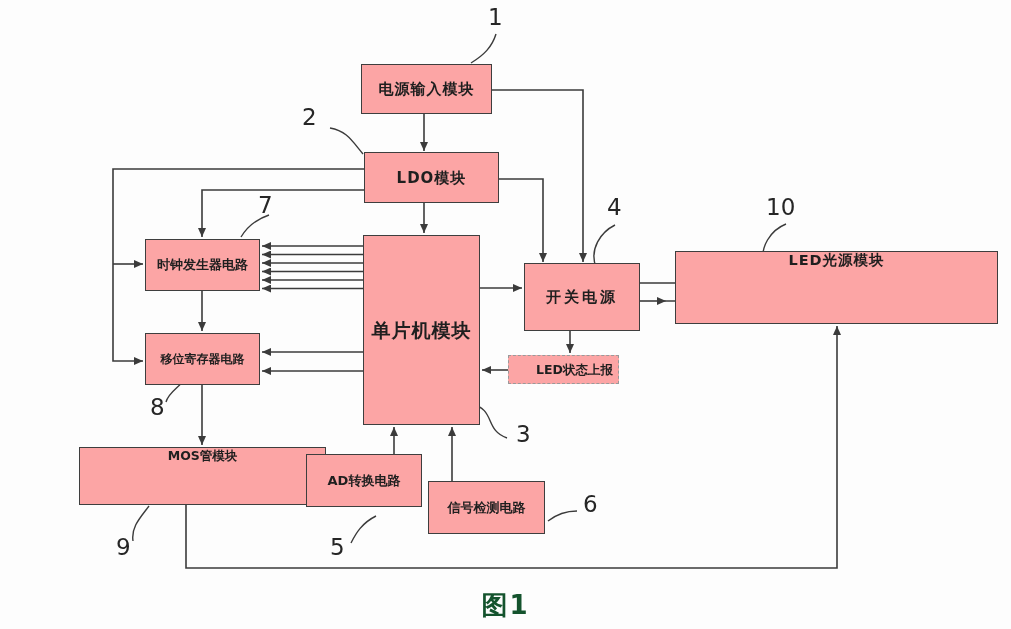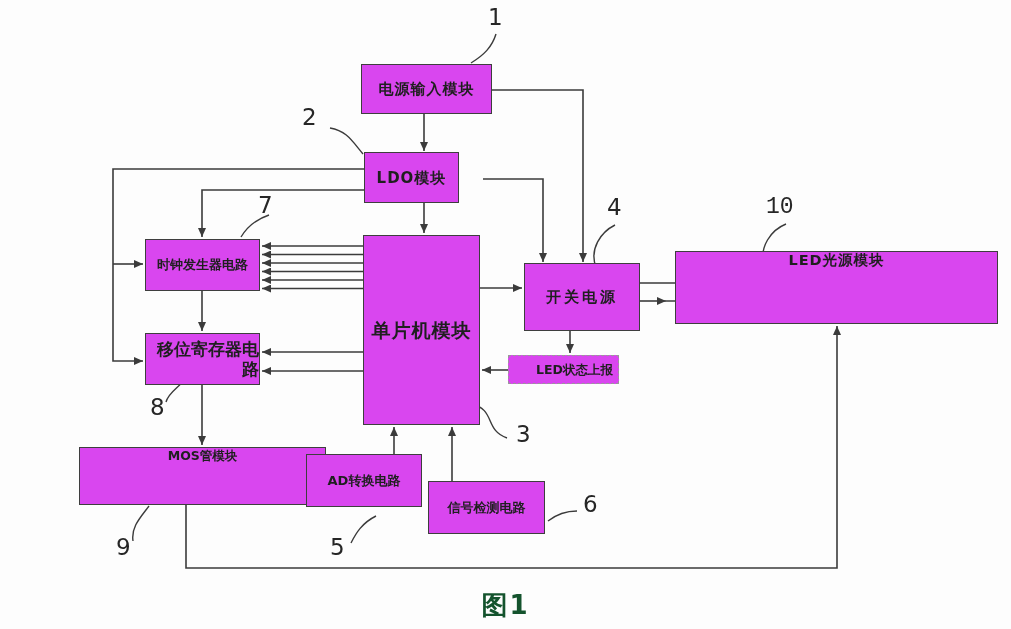--- a/index.html
+++ b/index.html
@@ -4,22 +4,22 @@
 <style>
   html,body{margin:0;padding:0;background:#ffffff;}
   .stage{
     position:relative;width:1011px;height:629px;background:#fdfdfd;
     font-family:"DejaVu Sans","Liberation Sans",sans-serif;
     color:#1f1f1f;overflow:hidden;
   }
   svg.layer{position:absolute;left:0;top:0;width:1011px;height:629px;}
   .box{
     position:absolute;display:flex;align-items:center;justify-content:center;
-    border:1.6px solid #3e3e3e;background:#d946ef;box-sizing:border-box;
-    font-weight:700;text-align:right;line-height:1.2;letter-spacing:1px;
+    border:1.6px solid #3e3e3e;background:#fca5a5;box-sizing:border-box;
+    font-weight:700;text-align:left;line-height:1.2;letter-spacing:1px;
   }
   .box .lbl{display:block;}
   .dashed{border:1.4px dashed #9a9a9a;font-weight:700;}
   .titled{align-items:flex-start;}
   .titled .lbl{margin-top:0;}
   .ref{
     position:absolute;font-size:23px;font-weight:400;color:#262626;
     letter-spacing:0;line-height:1;
   }
   .caption{
@@ -138,29 +138,29 @@
         <use href="#mosfet" transform="translate(213,485)"></use>
       <use href="#mosfet" transform="translate(238,485)"></use>
         <use href="#mosfet" transform="translate(263,485)"></use>
     </g>
   </svg>
 
   <div class="box" style="left:361px;top:64px;width:131px;height:50px;font-size:15px;">
     <span class="lbl">电源输入模块</span>
   </div>
 
-  <div class="box" style="left:364px;top:152px;width:95px;height:51px;font-size:15px;">
+  <div class="box" style="left:364px;top:152px;width:135px;height:51px;font-size:15px;">
     <span class="lbl">LDO模块</span>
   </div>
 
   <div class="box" style="left:145px;top:239px;width:115px;height:52px;font-size:13px;letter-spacing:0;">
     <span class="lbl">时钟发生器电路</span>
   </div>
 
-  <div class="box" style="left:145px;top:333px;width:115px;height:52px;font-size:17px;letter-spacing:0;">
+  <div class="box" style="left:145px;top:333px;width:115px;height:52px;font-size:12px;letter-spacing:0;">
     <span class="lbl">移位寄存器电路</span>
   </div>
 
   <div class="box" style="left:363px;top:235px;width:117px;height:190px;font-size:19px;">
     <span class="lbl">单片机模块</span>
   </div>
 
   <div class="box" style="left:524px;top:263px;width:116px;height:68px;font-size:15px;letter-spacing:3px;">
     <span class="lbl">开关电源</span>
   </div>
@@ -187,16 +187,16 @@
 
   <div class="ref" style="left:488px;top:6px;">1</div>
   <div class="ref" style="left:302px;top:106px;">2</div>
   <div class="ref" style="left:516px;top:423px;">3</div>
   <div class="ref" style="left:607px;top:196px;">4</div>
   <div class="ref" style="left:330px;top:536px;">5</div>
   <div class="ref" style="left:583px;top:493px;">6</div>
   <div class="ref" style="left:258px;top:194px;">7</div>
   <div class="ref" style="left:150px;top:396px;">8</div>
   <div class="ref" style="left:116px;top:536px;">9</div>
-  <div class="ref" style="left:766px;top:196px;font-family:Liberation Mono, monospace;">10</div>
+  <div class="ref" style="left:766px;top:196px;">10</div>
 
   <div class="caption">图1</div>
 </div>
 
 </body></html>

